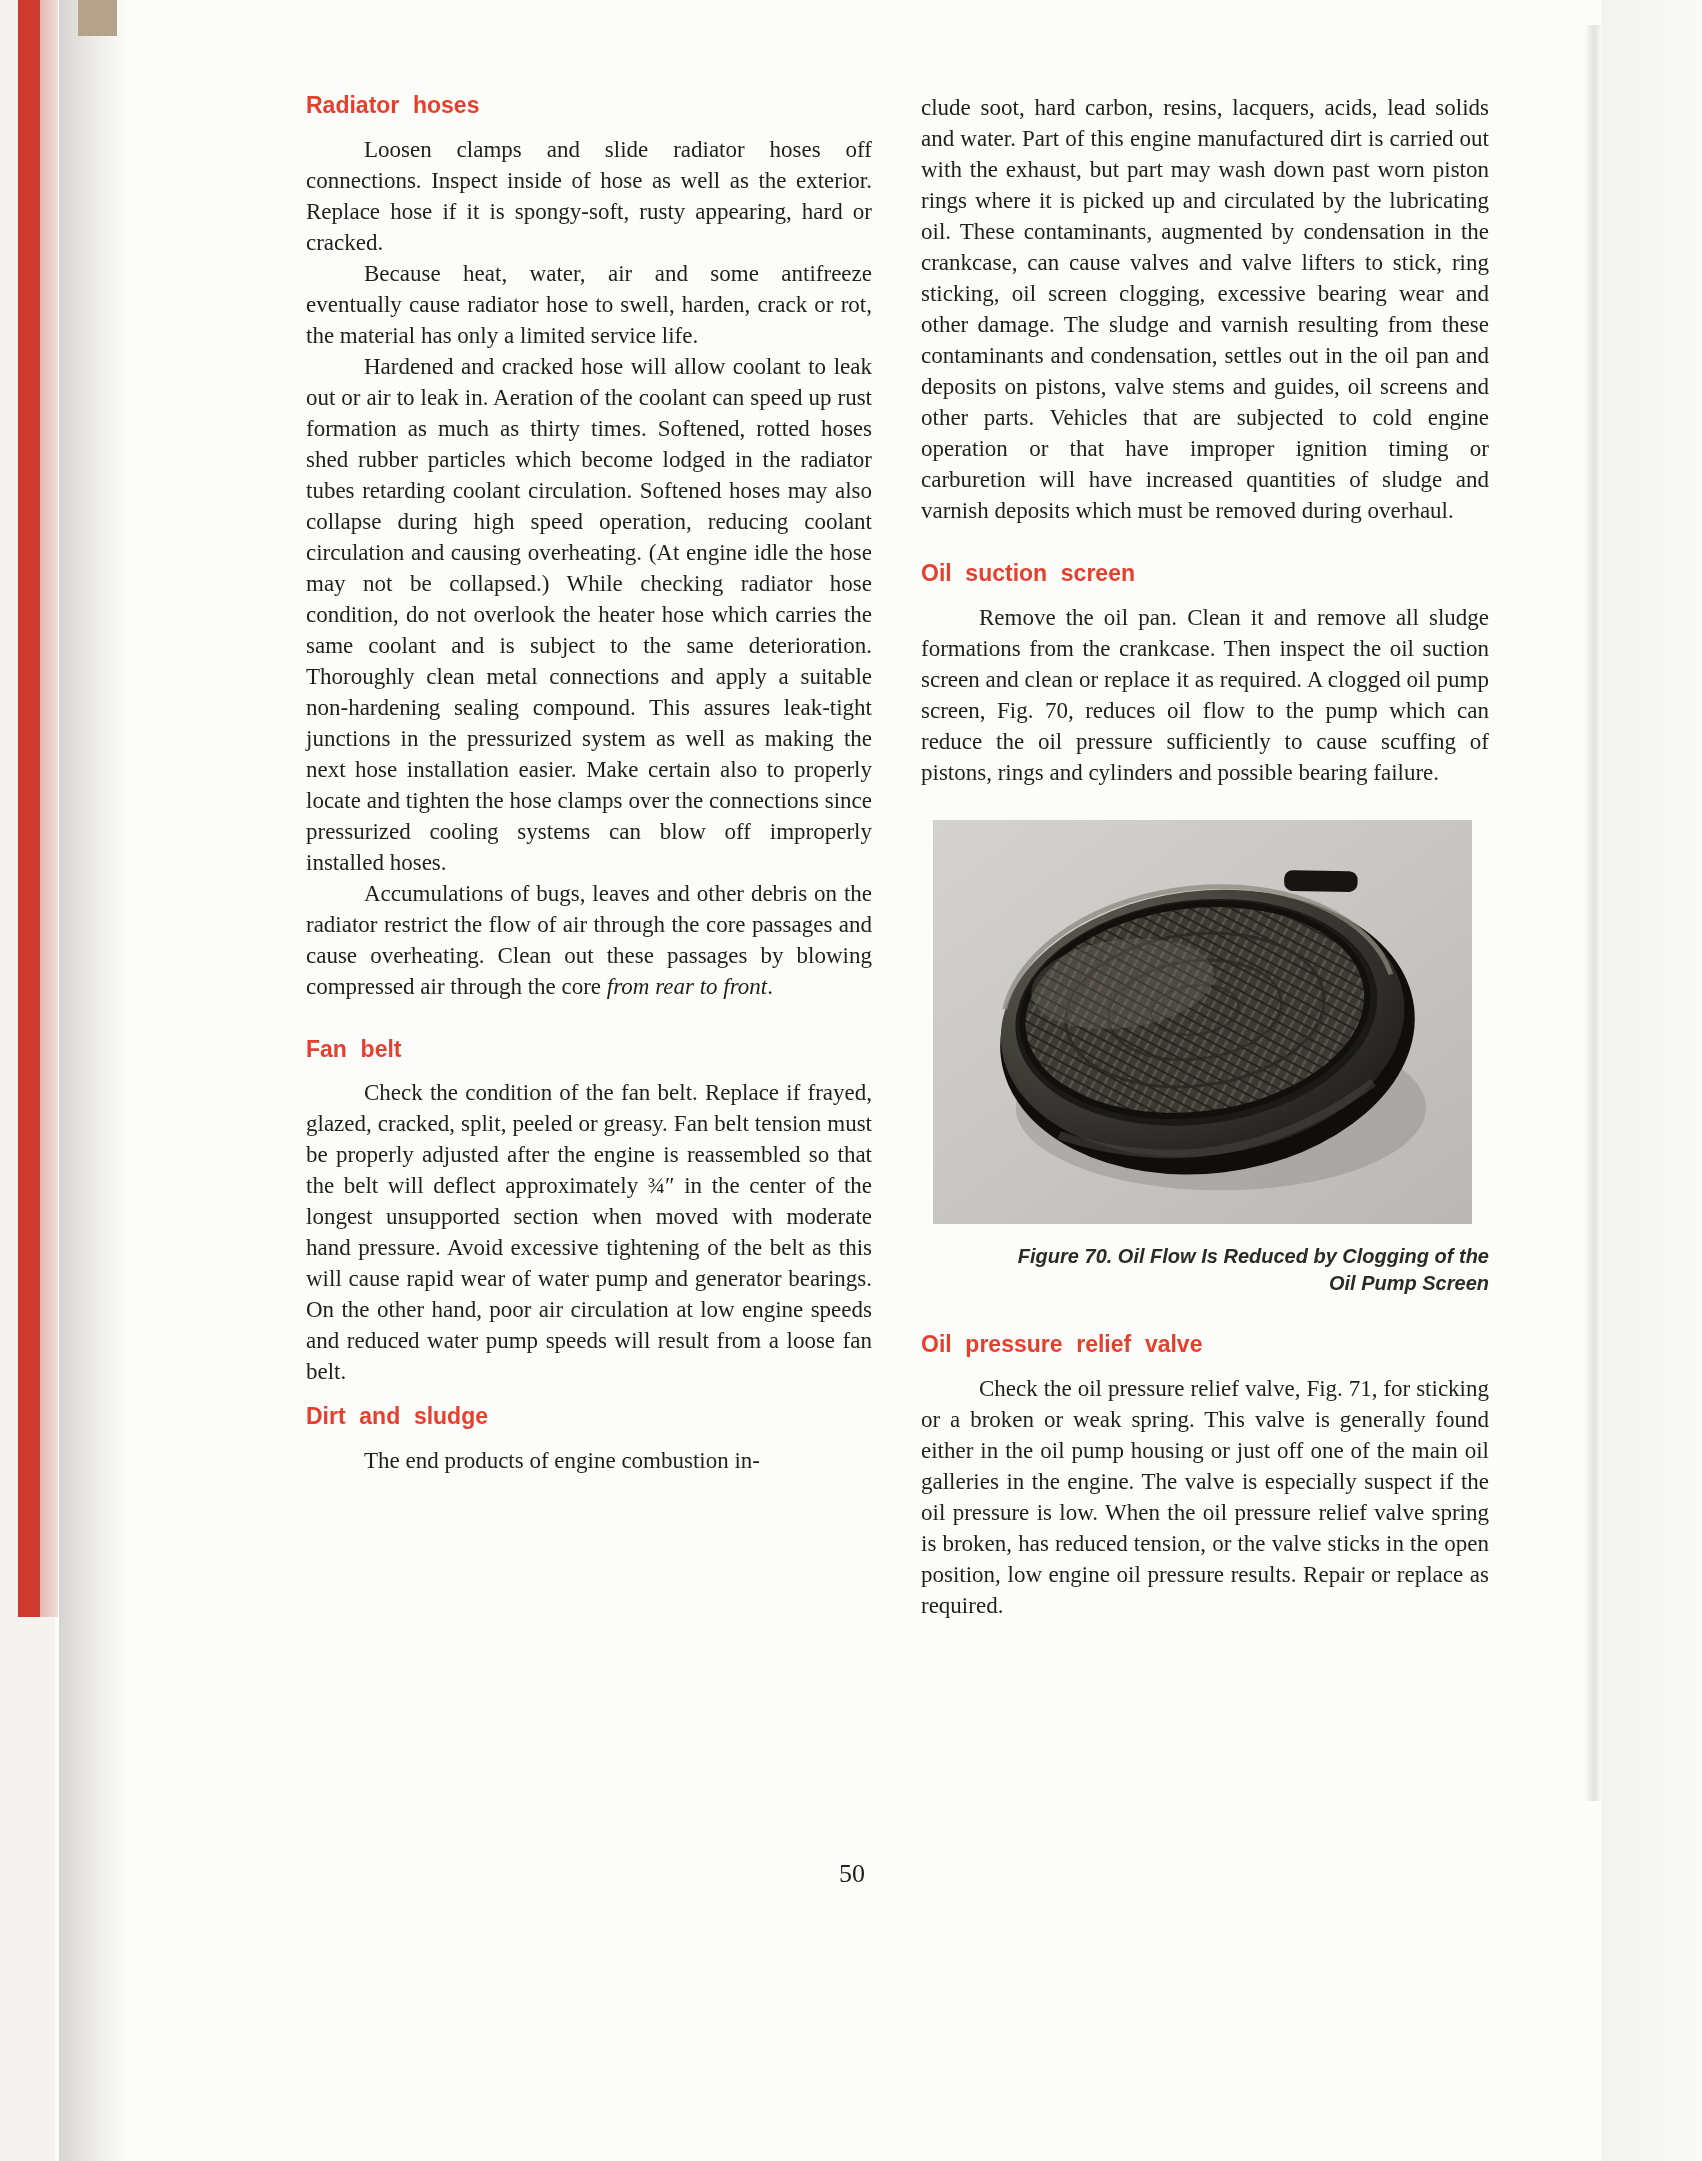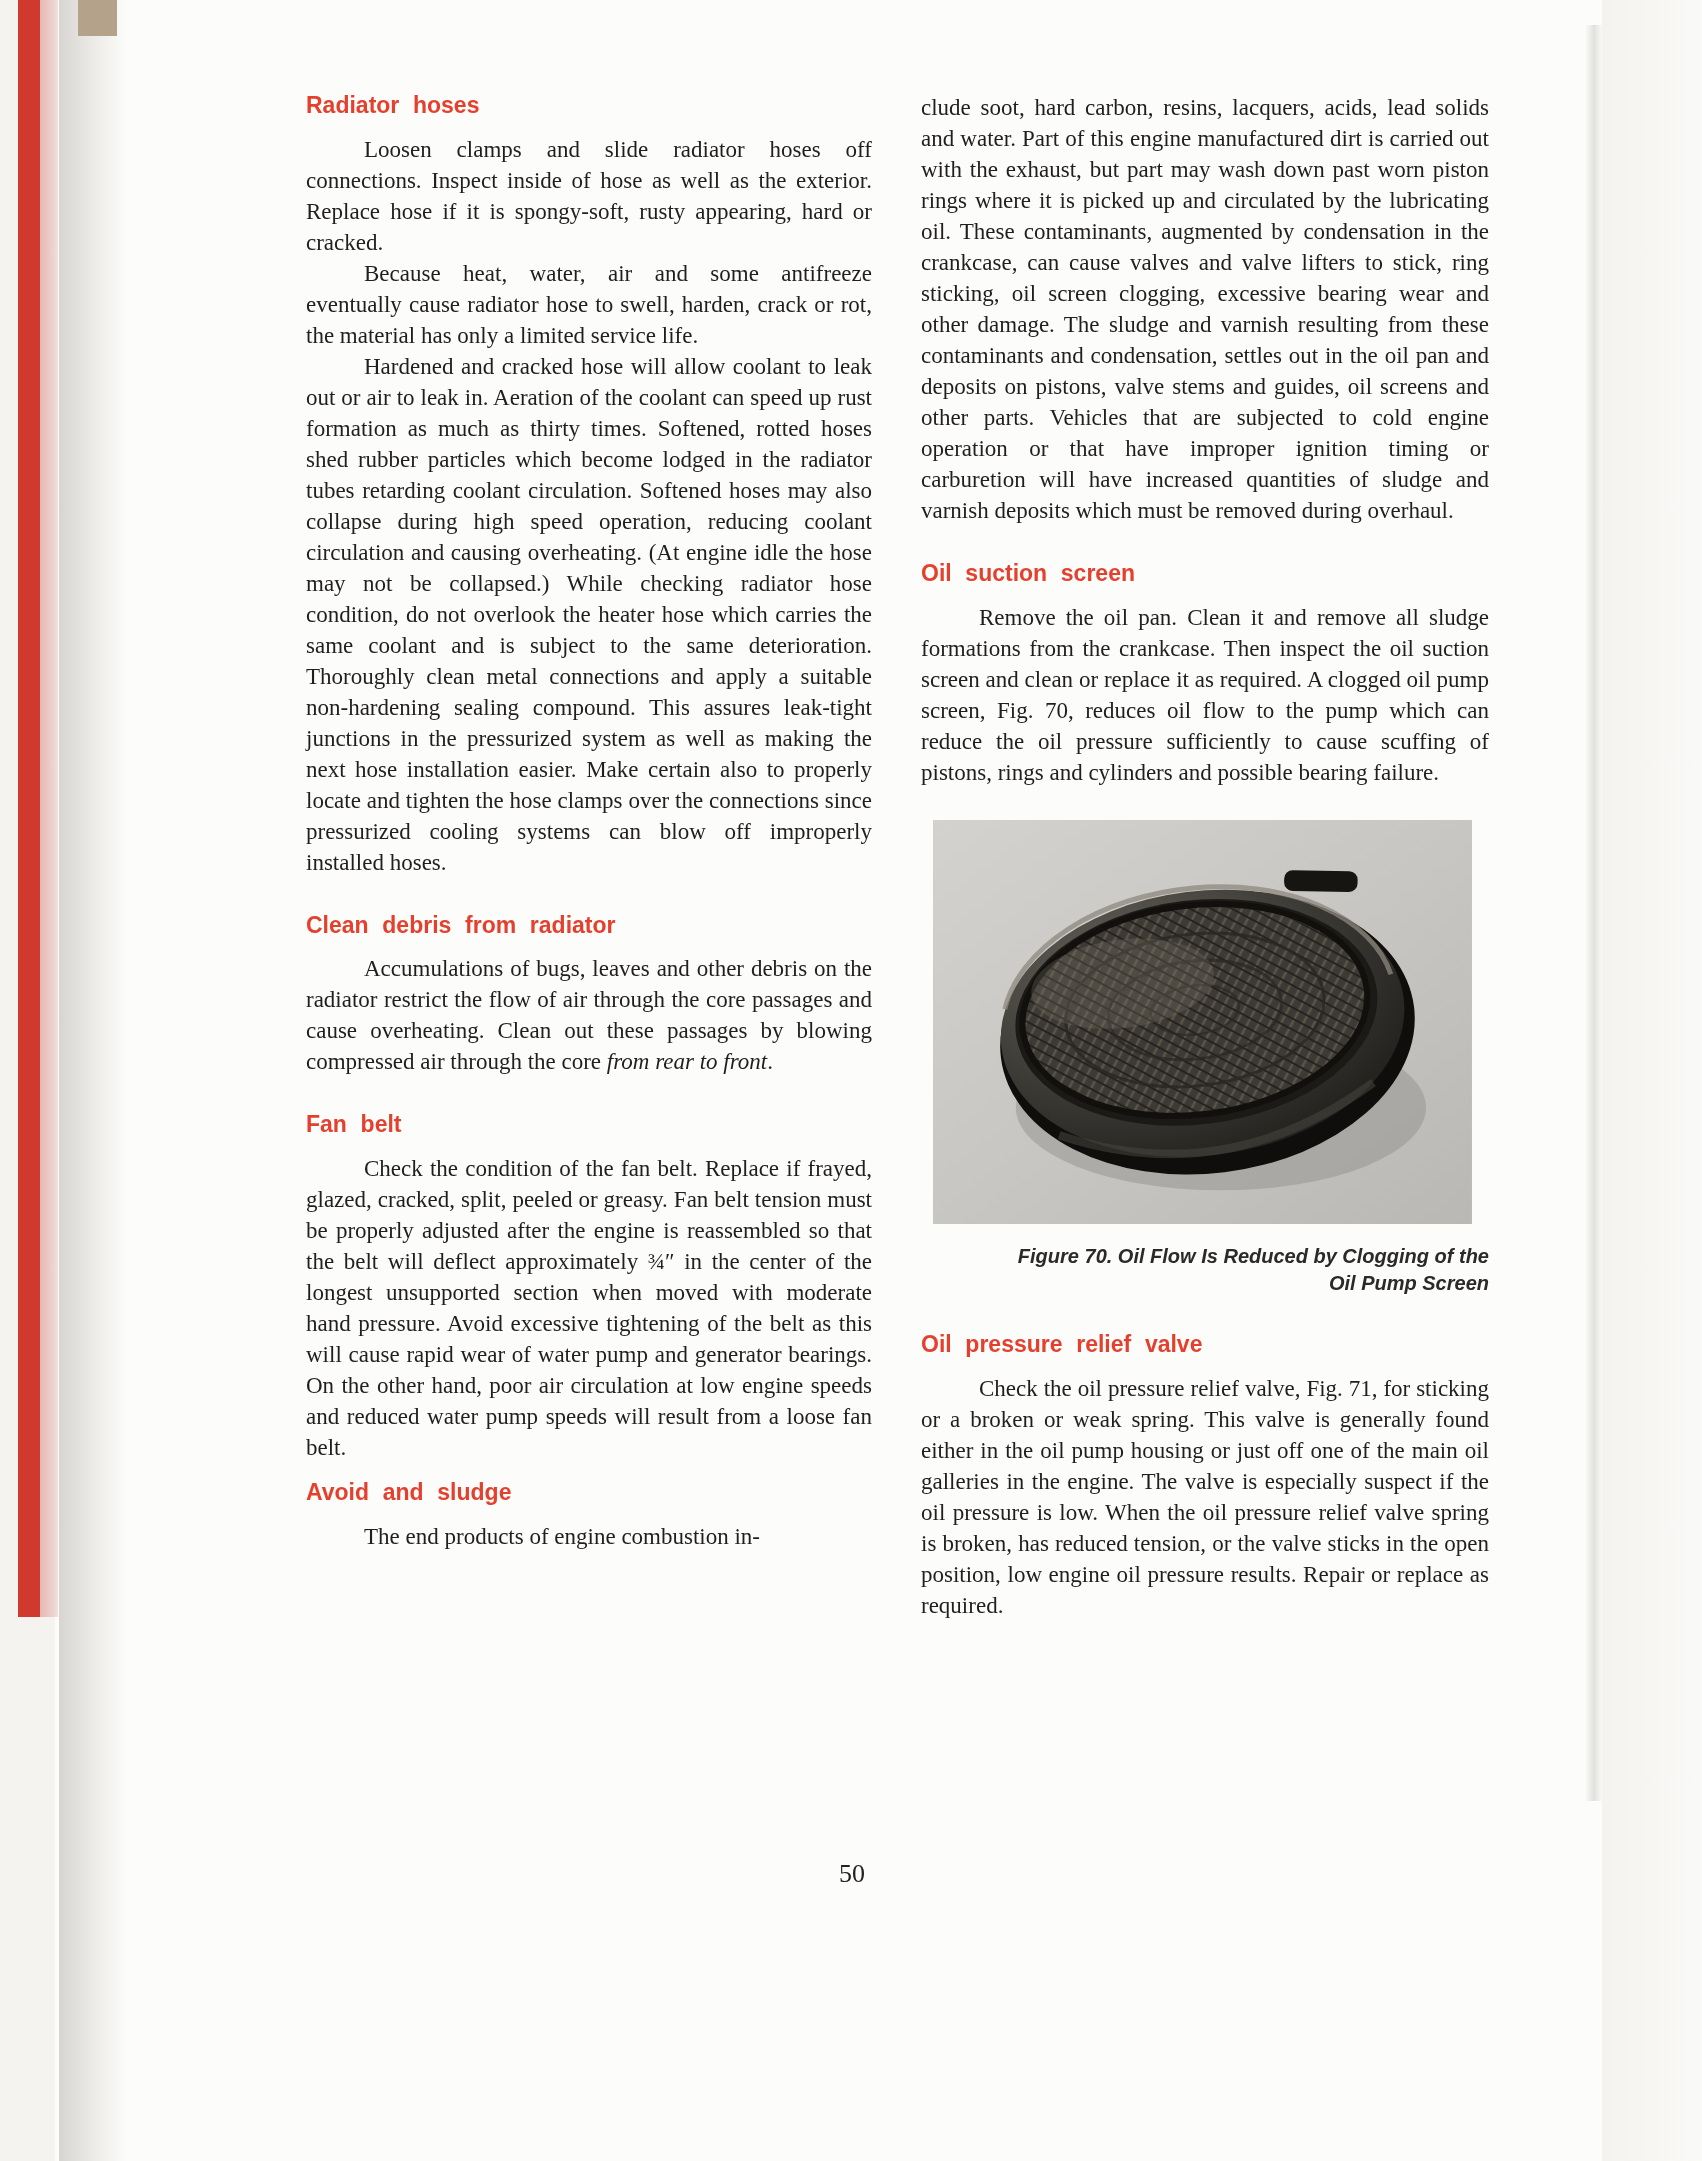--- a/index.html
+++ b/index.html
@@ -117,28 +117,27 @@
 <div class="corner-tan"></div>
 <div class="crease-right"></div>
 <div class="margin-right-shade"></div>
 
 <div class="column column-left">
   <h3 class="red-heading">Radiator hoses</h3>
   <p class="body indent">Loosen clamps and slide radiator hoses off connections. Inspect inside of hose as well as the exterior. Replace hose if it is spongy-soft, rusty appearing, hard or cracked.</p>
   <p class="body indent">Because heat, water, air and some antifreeze eventually cause radiator hose to swell, harden, crack or rot, the material has only a limited service life.</p>
   <p class="body indent">Hardened and cracked hose will allow coolant to leak out or air to leak in. Aeration of the coolant can speed up rust formation as much as thirty times. Softened, rotted hoses shed rubber particles which become lodged in the radiator tubes retarding coolant circulation. Softened hoses may also collapse during high speed operation, reducing coolant circulation and causing overheating. (At engine idle the hose may not be collapsed.) While checking radiator hose condition, do not overlook the heater hose which carries the same coolant and is subject to the same deterioration. Thoroughly clean metal connections and apply a suitable non-hardening sealing compound. This assures leak-tight junctions in the pressurized system as well as making the next hose installation easier. Make certain also to properly locate and tighten the hose clamps over the connections since pressurized cooling systems can blow off improperly installed hoses.</p>
 
-  <h3 class="red-heading">Clean debris from radiator</h3>
   <p class="body indent"><span>Accumulations of bugs, leaves and other debris on the radiator restrict the flow of air through the core passages and cause overheating. Clean out these passages by blowing compressed air through the core </span><em>from rear to front</em><span>.</span></p>
 
   <h3 class="red-heading">Fan belt</h3>
   <p class="body indent">Check the condition of the fan belt. Replace if frayed, glazed, cracked, split, peeled or greasy. Fan belt tension must be properly adjusted after the engine is reassembled so that the belt will deflect approximately ¾″ in the center of the longest unsupported section when moved with moderate hand pressure. Avoid excessive tightening of the belt as this will cause rapid wear of water pump and generator bearings. On the other hand, poor air circulation at low engine speeds and reduced water pump speeds will result from a loose fan belt.</p>
 
 
-  <h3 class="red-heading" style="margin-top:16px;">Avoid and sludge</h3>
+  <h3 class="red-heading" style="margin-top:16px;">Dirt and sludge</h3>
   <p class="body indent">The end products of engine combustion in-</p>
 </div>
 
 <div class="column column-right">
   <p class="body">clude soot, hard carbon, resins, lacquers, acids, lead solids and water. Part of this engine manufactured dirt is carried out with the exhaust, but part may wash down past worn piston rings where it is picked up and circulated by the lubricating oil. These contaminants, augmented by condensation in the crankcase, can cause valves and valve lifters to stick, ring sticking, oil screen clogging, excessive bearing wear and other damage. The sludge and varnish resulting from these contaminants and condensation, settles out in the oil pan and deposits on pistons, valve stems and guides, oil screens and other parts. Vehicles that are subjected to cold engine operation or that have improper ignition timing or carburetion will have increased quantities of sludge and varnish deposits which must be removed during overhaul.</p>
 
   <h3 class="red-heading">Oil suction screen</h3>
   <p class="body indent">Remove the oil pan. Clean it and remove all sludge formations from the crankcase. Then inspect the oil suction screen and clean or replace it as required. A clogged oil pump screen, Fig. 70, reduces oil flow to the pump which can reduce the oil pressure sufficiently to cause scuffing of pistons, rings and cylinders and possible bearing failure.</p>
 
   <div class="figure-block">

